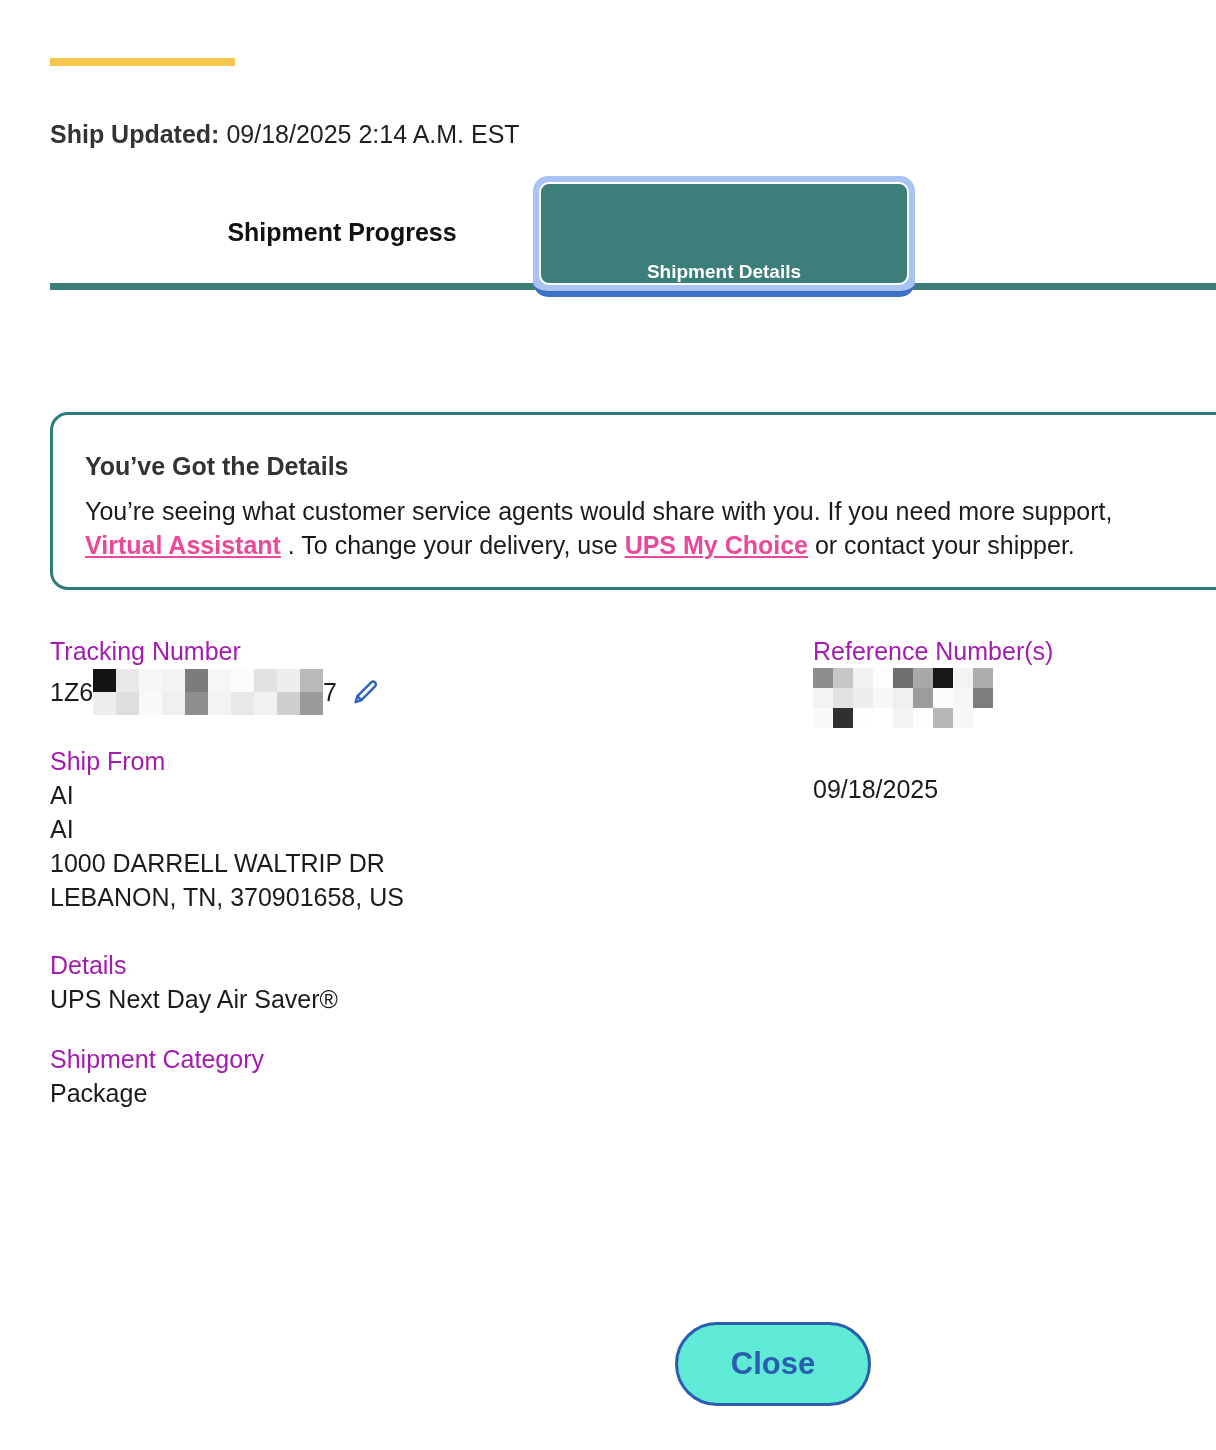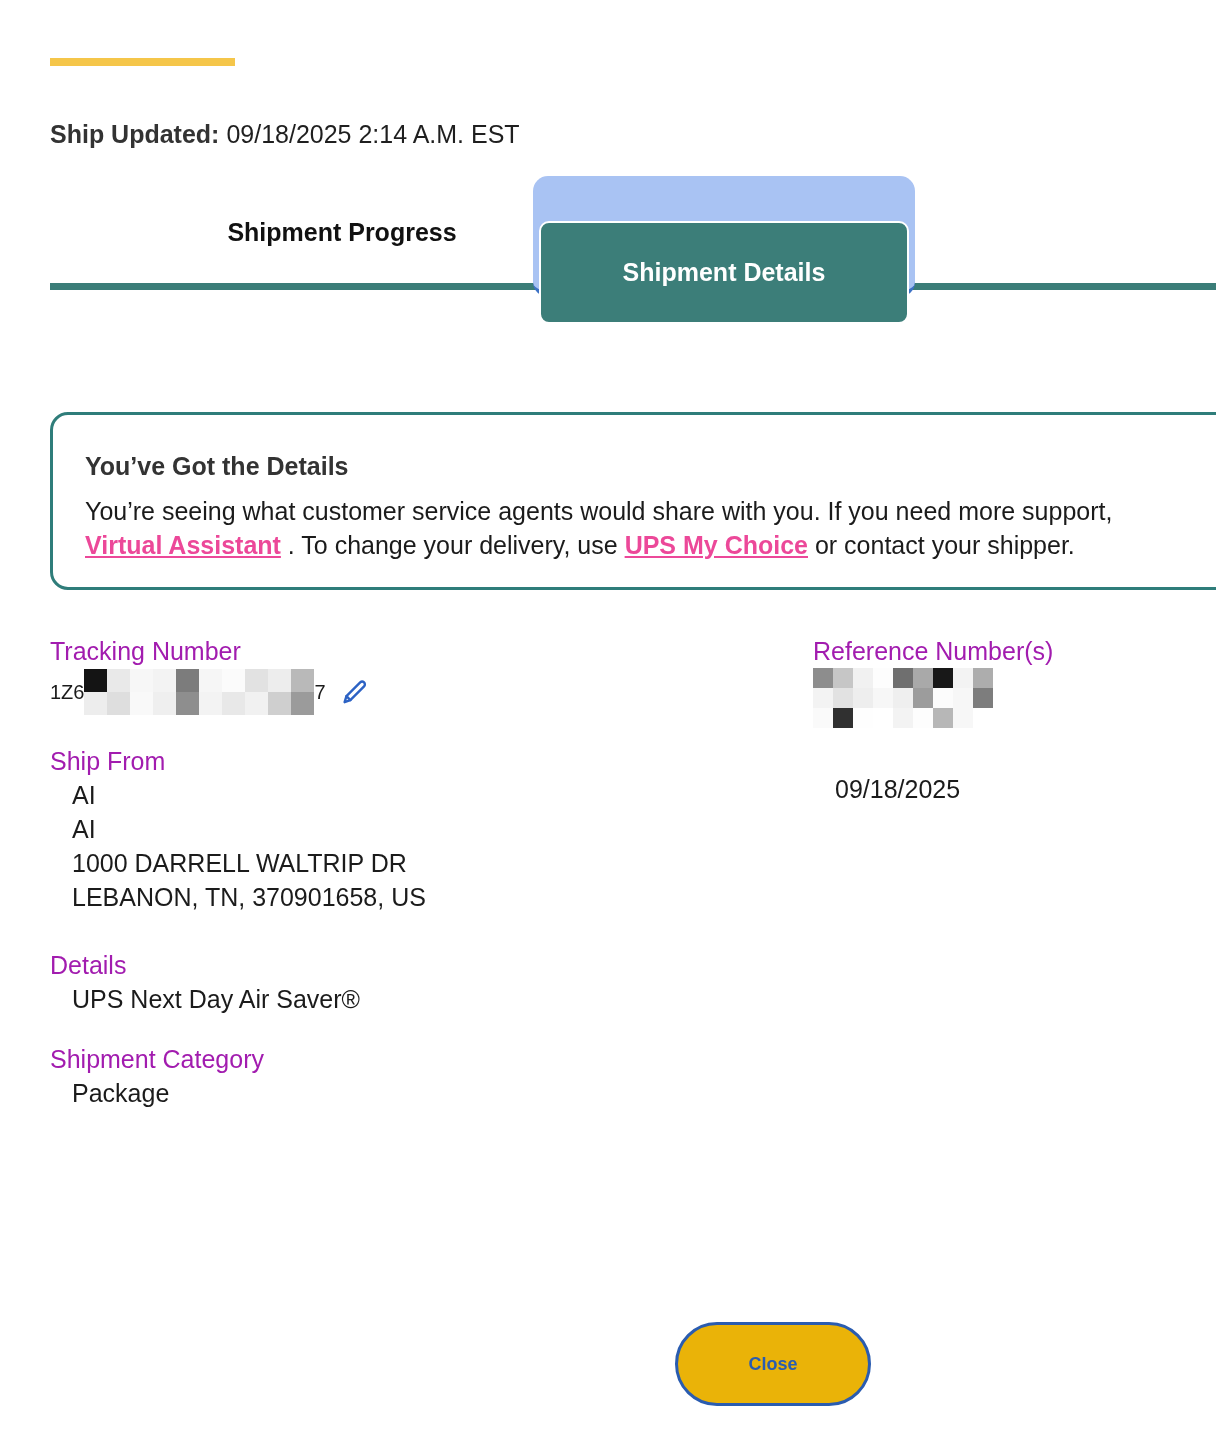--- a/index.html
+++ b/index.html
@@ -25,61 +25,61 @@
     font-weight:bold; font-size:25px; color:#111111; cursor:pointer; z-index:2;
   }
   .tab-ring {
     left:533px; top:176px; width:382px; height:121px;
     background:#a9c3f3; border-radius:15px; padding:6px;
     border-bottom:6px solid #3e72c6; z-index:2;
   }
   .tab-active {
     width:100%; height:100%;
     background:#3c7e79; border:2px solid #ffffff; border-radius:10px;
-    display:flex; align-items:center; justify-content:center;
-    color:#ffffff; font-weight:bold; font-size:25px; cursor:pointer;margin-top:39px;
+    display:flex; align-items:flex-end; justify-content:center;
+    color:#ffffff; font-weight:bold; font-size:19px; cursor:pointer;
   }
 
   
   .notice {
     left:50px; top:412px; width:1400px; height:178px;
     border:3px solid #2f7d7a; border-radius:18px;
     padding:34px 32px 0 32px; background:#ffffff;
   }
   .notice-title { font-weight:bold; color:#333333; margin-bottom:11px; line-height:34px; }
   .notice-line { line-height:34px; white-space:nowrap; }
   .link { color:#ec4899; text-decoration:underline; cursor:pointer;font-weight:bold; }
 
   
   .col-left  { left:50px;  top:634px; width:740px; }
   .col-right { left:813px; top:634px; width:390px; }
   .field-label { font-weight:normal; color:#a21caf; line-height:34px; }
-  .field-value { line-height:34px; color:#1b1b1b;margin-left:22px; }
+  .field-value { line-height:34px; color:#1b1b1b; }
 
   .block-tracking { margin-bottom:28px; }
   .block-shipfrom { margin-bottom:34px; }
   .block-service, .block-weight { margin-bottom:26px; }
   .block-reference { margin-bottom:38px; }
 
   .tracking-row { display:flex; align-items:center; height:48px; }
-  .tracking-prefix, .tracking-suffix { font-size:20px; }
+  .tracking-prefix, .tracking-suffix { font-size:25px; }
   .pencil-btn { background:none; border:none; margin-left:13px; cursor:pointer; display:flex; align-items:center; }
 
   
   .mosaic { display:inline-block; }
   .mx-row { display:flex; }
   .mx-tile { width:var(--tile,23px); height:var(--tile,23px); }
   .tracking-mosaic { --tile:23px; }
   .reference-mosaic { --tile:20px; }
 
   
   .close-btn {
     left:675px; top:1322px; width:196px; height:84px;
-    border:3px solid #2a5cb0; border-radius:42px; background:#eab308;
-    color:#2a5cb0; font-weight:bold; font-size:18px;
+    border:3px solid #2a5cb0; border-radius:42px; background:#5eead4;
+    color:#2a5cb0; font-weight:bold; font-size:31px;
     font-family:"Liberation Sans", sans-serif; cursor:pointer;
   }
 </style>
 </head>
 <body>
 
 <div class="abs accent-bar"></div>
 
 <div class="abs last-updated"><b>Ship Updated:</b><span> 09/18/2025 2:14 A.M. EST</span></div>
 

